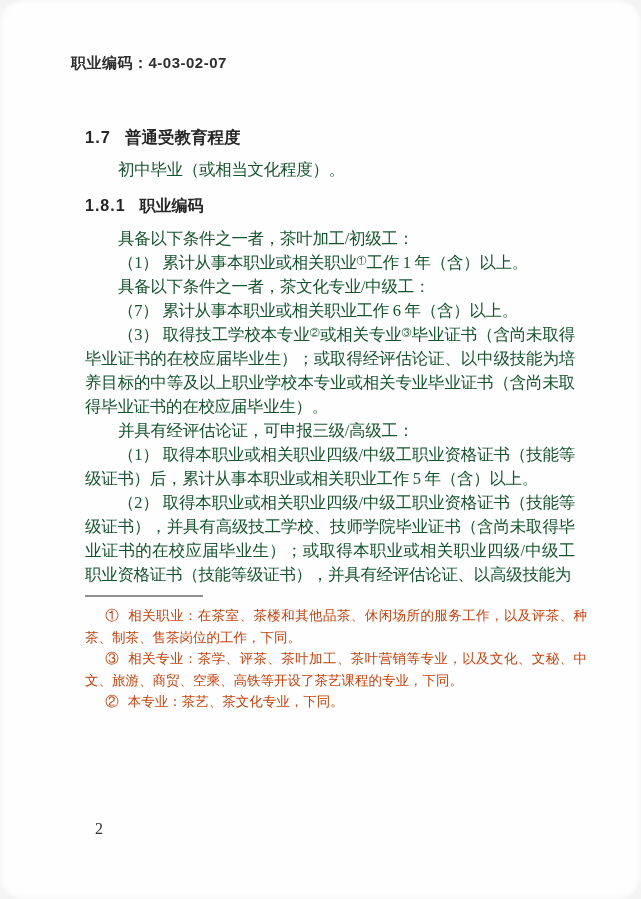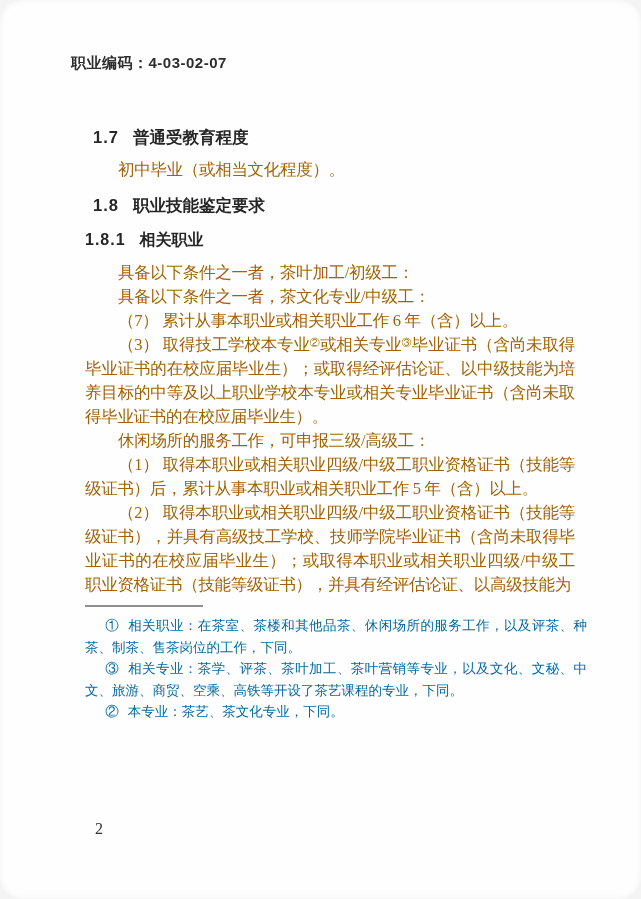--- a/index.html
+++ b/index.html
@@ -30,53 +30,53 @@
     top: 124px; left: 85px;
     width: 490px;
   }
   .content h2, .content h3 {
     font-family: "Liberation Sans", "DejaVu Sans", sans-serif;
     font-weight: 700;
     color: #262626;
     margin: 0;
     line-height: 22px;
   }
-  .content h2 { font-size: 16.5px; margin-top: 12px; margin-left: 8px; }
+  .content h2 { font-size: 16.5px; margin-top: 12px; }
   .content h3 { font-size: 16px;  margin-top: 13px; }
   .content > :first-child { margin-top: 2px; }
   .sec-num { margin-right: 14px; letter-spacing: 1px; }
   p.body-para {
     margin: 0;
     font-size: 16.5px;
     line-height: 24px;
     letter-spacing: -0.3px;
     text-align: justify;
     text-indent: 2em;
-    color: #a16207;
+    color: #14532d;
   }
   .content h2 + p.body-para,
   .content h3 + p.body-para { margin-top: 10px; }
   p.body-para sup {
     font-size: 10px;
     line-height: 0;
     vertical-align: 4px;
     letter-spacing: 0;
   }
   .footnote-rule {
     width: 118px;
     height: 0;
     border-top: 2px solid #8f8f8f;
     margin: 8px 0 0 0;
   }
   .footnotes {
     width: 502px;
     margin-top: 8px;
     font-size: 13.5px;
     line-height: 21.5px;
-    color: #0369a1;
+    color: #c2410c;
     text-align: justify;
   }
   .footnote { margin: 0; text-indent: 1.5em; }
   .fn-marker { margin-right: 9px; }
   .page-number {
     position: absolute;
     top: 820px; left: 95px;
     font-size: 16px;
     color: #333333;
   }
@@ -86,27 +86,27 @@
 
 <div class="page">
 
   <div class="doc-header">
     <span>职业编码：</span><span>4-03-02-07</span>
   </div>
 
   <div class="content" id="sections">
       <h2><span class="sec-num">1.7</span><span class="sec-title">普通受教育程度</span></h2>
       <p class="body-para">初中毕业（或相当文化程度）。</p>
-      <h2><span class="sec-num">1.8</span><span class="sec-title">职业技能鉴定要求</span></h2>
-      <h3><span class="sec-num">1.8.1</span><span class="sec-title">相关职业</span></h3>
+      <h3><span class="sec-num">1.8.1</span><span class="sec-title">职业编码</span></h3>
       <p class="body-para">具备以下条件之一者，茶叶加工/初级工：</p>
+      <p class="body-para">（1） 累计从事本职业或相关职业<sup>①</sup>工作 1 年（含）以上。</p>
       <p class="body-para">具备以下条件之一者，茶文化专业/中级工：</p>
       <p class="body-para">（7） 累计从事本职业或相关职业工作 6 年（含）以上。</p>
       <p class="body-para">（3） 取得技工学校本专业<sup>②</sup>或相关专业<sup>③</sup>毕业证书（含尚未取得毕业证书的在校应届毕业生）；或取得经评估论证、以中级技能为培养目标的中等及以上职业学校本专业或相关专业毕业证书（含尚未取得毕业证书的在校应届毕业生）。</p>
-      <p class="body-para">休闲场所的服务工作，可申报三级/高级工：</p>
+      <p class="body-para">并具有经评估论证，可申报三级/高级工：</p>
       <p class="body-para">（1） 取得本职业或相关职业四级/中级工职业资格证书（技能等级证书）后，累计从事本职业或相关职业工作 5 年（含）以上。</p>
       <p class="body-para">（2） 取得本职业或相关职业四级/中级工职业资格证书（技能等级证书），并具有高级技工学校、技师学院毕业证书（含尚未取得毕业证书的在校应届毕业生）；或取得本职业或相关职业四级/中级工职业资格证书（技能等级证书），并具有经评估论证、以高级技能为</p>
       <div class="footnote-rule"></div>
       <div class="footnotes">
         <p class="footnote"><span class="fn-marker">①</span>相关职业：在茶室、茶楼和其他品茶、休闲场所的服务工作，以及评茶、种茶、制茶、售茶岗位的工作，下同。</p>
         <p class="footnote"><span class="fn-marker">③</span>相关专业：茶学、评茶、茶叶加工、茶叶营销等专业，以及文化、文秘、中文、旅游、商贸、空乘、高铁等开设了茶艺课程的专业，下同。</p>
         <p class="footnote"><span class="fn-marker">②</span>本专业：茶艺、茶文化专业，下同。</p>
       </div>
     </div>
 

